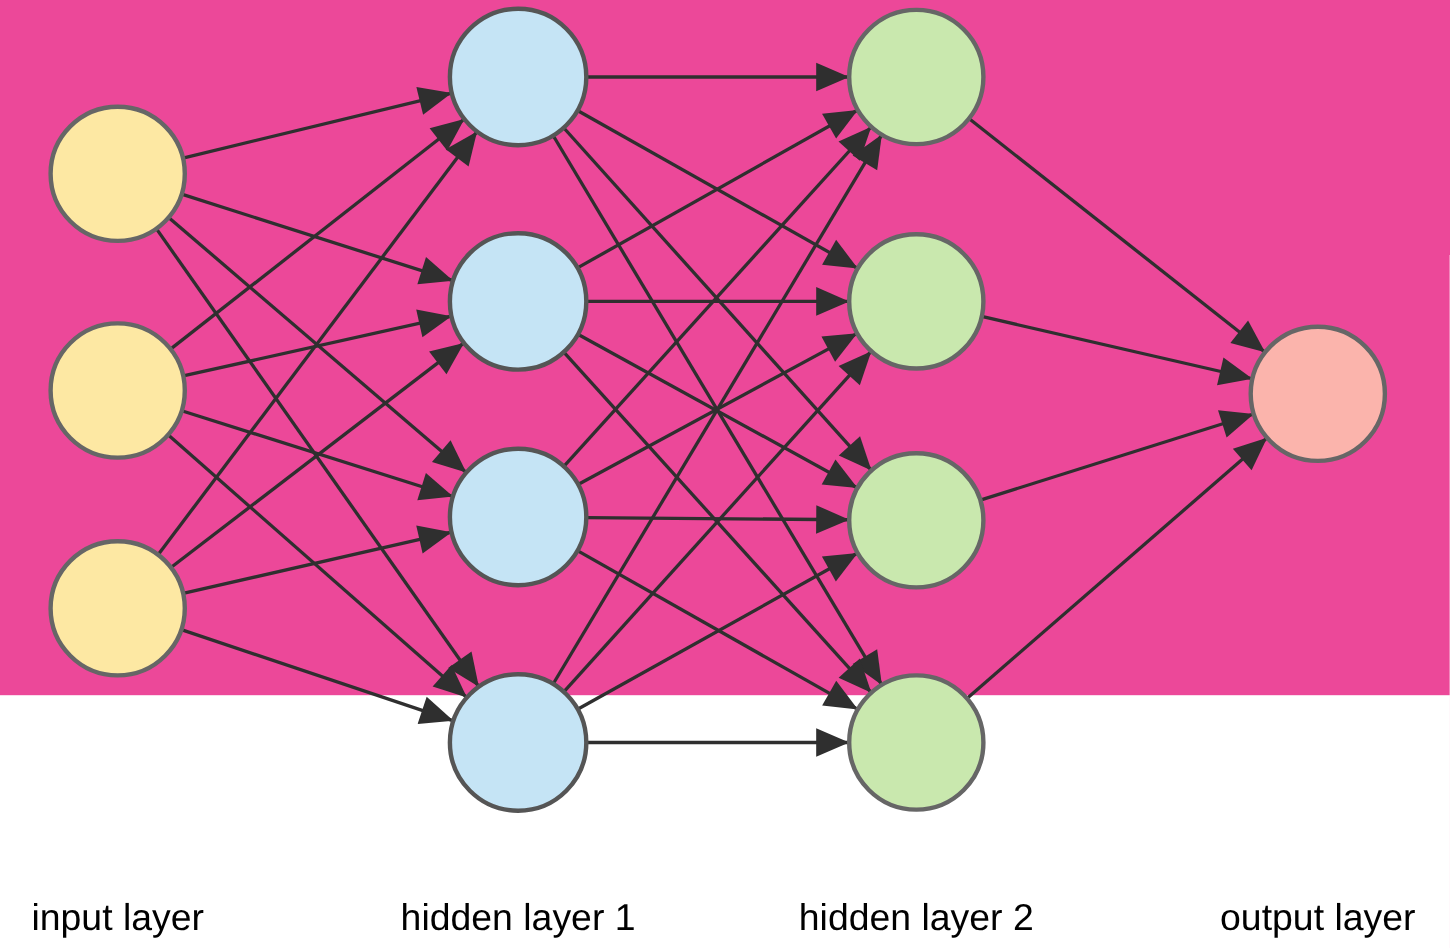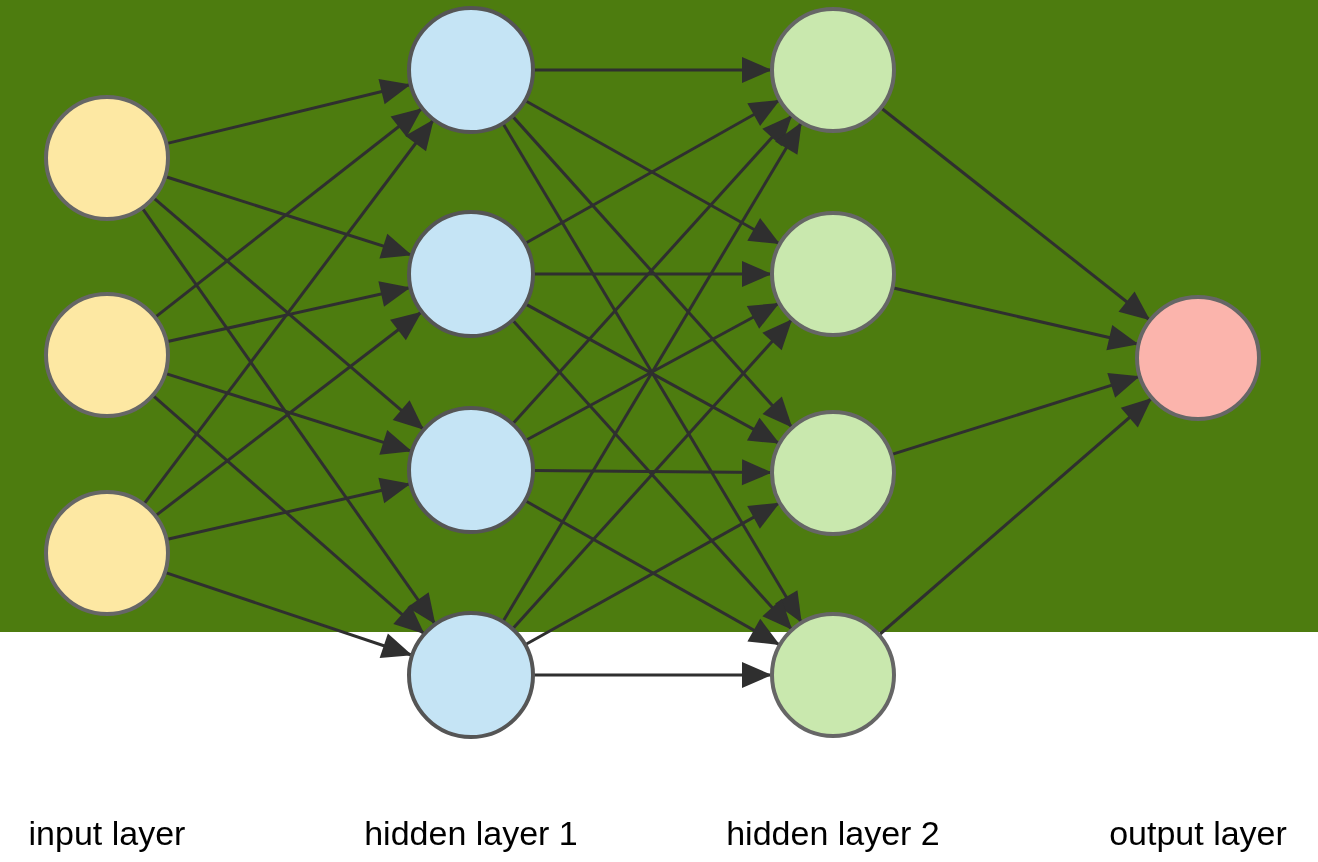--- a/index.html
+++ b/index.html
@@ -10,21 +10,21 @@
   body {
     width: 1318px;
     height: 862px;
     font-family: "Liberation Sans", sans-serif;
     overflow: hidden;
   }
   #diagram-root {
     position: relative;
     width: 1318px;
     height: 632px;
-    background: #4d7c0f;
+    background: #ec4899;
   }
   svg#nn-svg {
     position: absolute;
     top: 0;
     left: 0;
     width: 1318px;
     height: 862px;
     display: block;
   }
   .layer-label {

